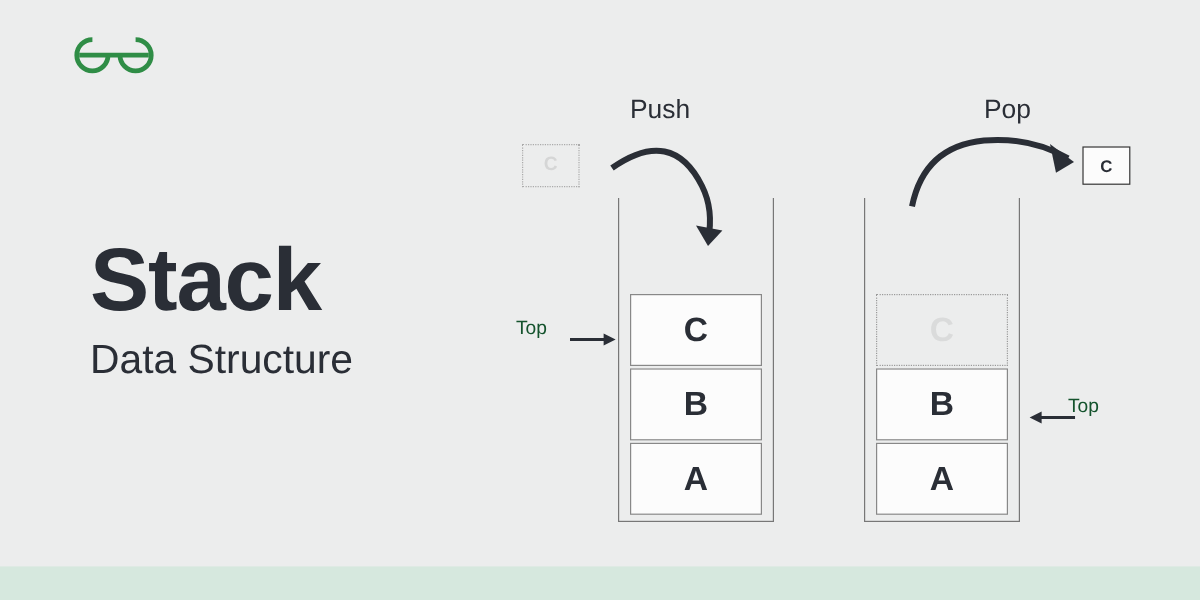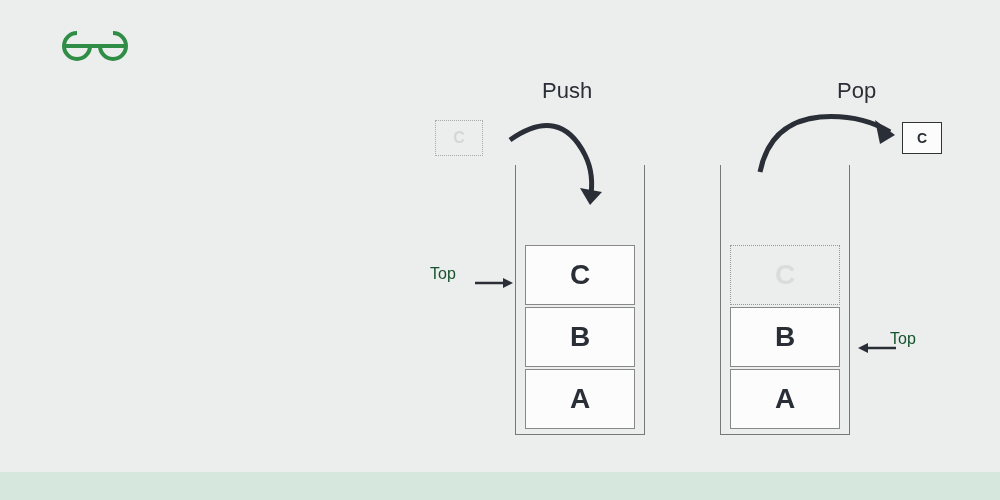--- a/index.html
+++ b/index.html
@@ -37,21 +37,20 @@
     position: absolute;
     top: 70px;
     left: 430px;
     width: 550px;
     height: 390px;
   }
   .op-label {
     position: absolute;
     font-size: 22px;
     color: #2a2e36;
-    margin-left: 17px;
   }
   .op-push { top: 8px; left: 95px; }
   .op-pop  { top: 8px; left: 390px; text-align: right; }
   .stack-container {
     position: absolute;
     width: 130px;
     height: 270px;
     border-left: 1.5px solid #777;
     border-right: 1.5px solid #777;
     border-bottom: 1.5px solid #777;
@@ -142,20 +141,22 @@
   <svg width="70" height="32" viewBox="0 0 70 32">
     <g fill="none" stroke="#2f8d46" stroke-width="4">
       <path d="M 30 16 A 13 13 0 1 1 17 3"></path>
       <path d="M 40 16 A 13 13 0 1 0 53 3"></path>
       <line x1="6" y1="16" x2="64" y2="16"></line>
     </g>
   </svg>
 </div>
 
 <div class="title-block">
+  <div class="title">Stack</div>
+  <div class="subtitle">Data Structure</div>
 </div>
 
 <div class="diagram">
 
   <div class="op-label op-push">Push</div>
   <div class="op-label op-pop">Pop</div>
 
   <svg class="curve-arrow curve-push" width="130" height="110" viewBox="0 0 130 110">
     <path d="M 20 30 Q 70 -5 95 45 Q 105 65 100 90" fill="none" stroke="#2a2e36" stroke-width="5"></path>
     <polygon points="100,95 90,78 112,82" fill="#2a2e36"></polygon>

